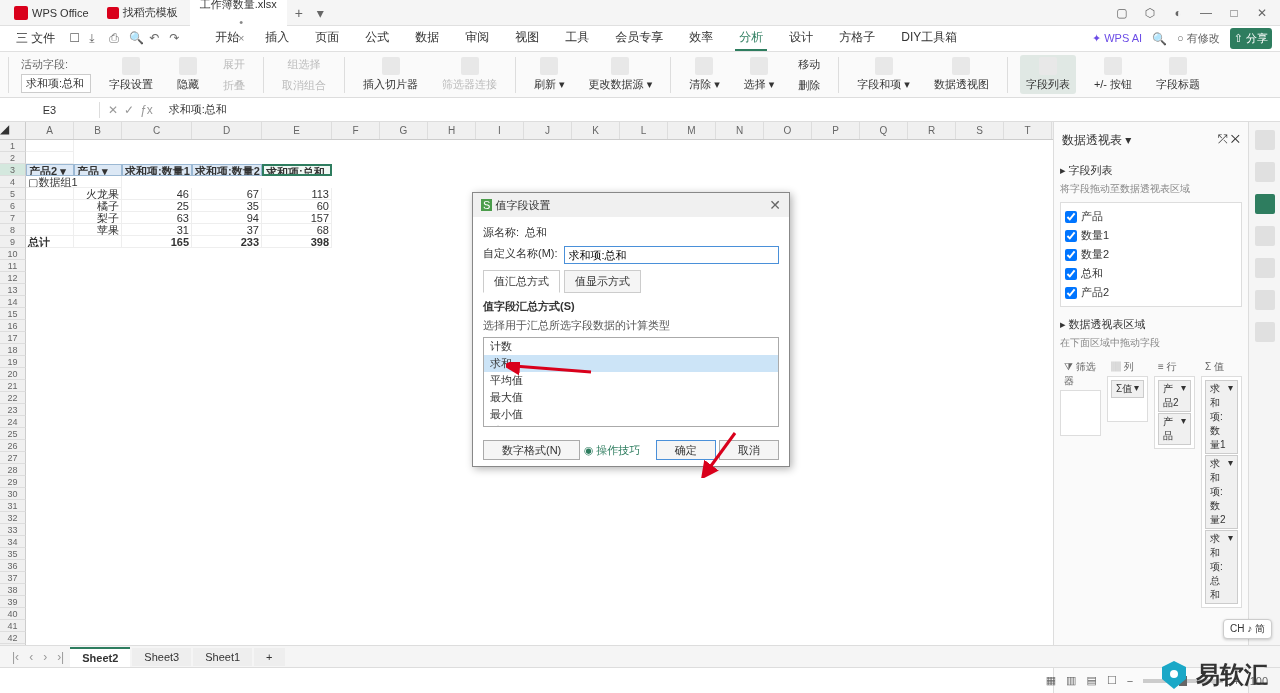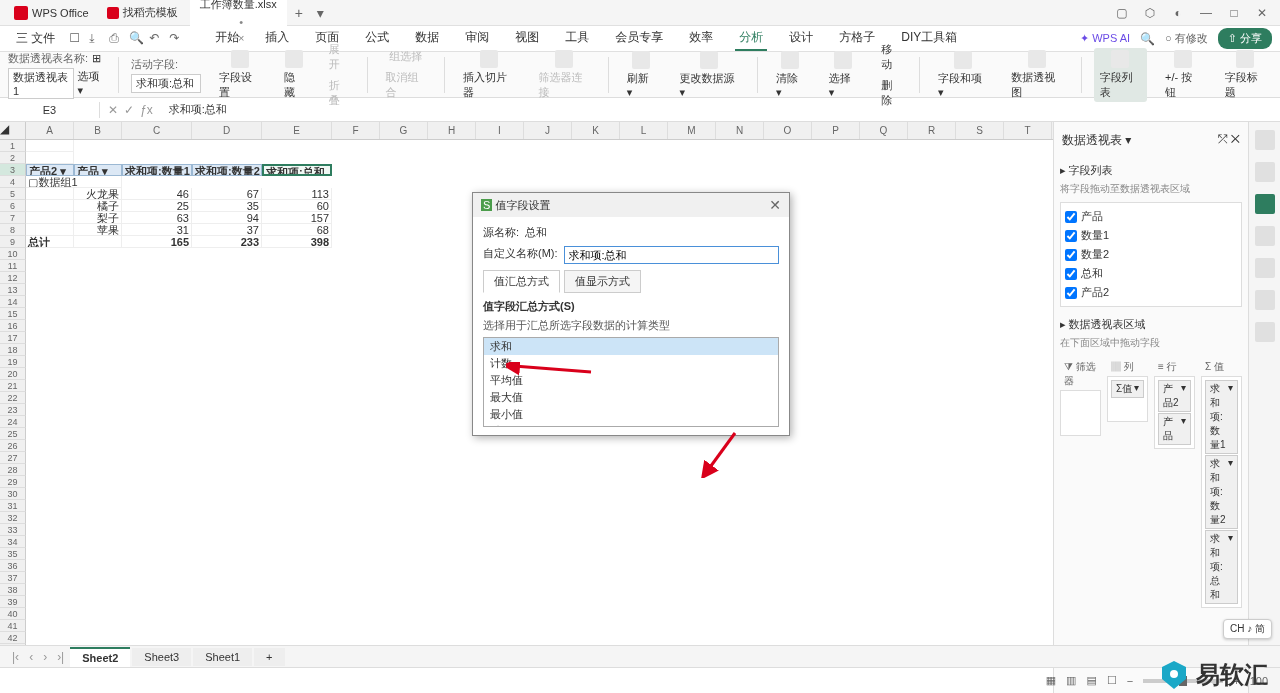--- a/index.html
+++ b/index.html
@@ -23,21 +23,21 @@
 .menu-left { display: flex; align-items: center; gap: 2px; }
 .menu-file { padding: 3px 8px; font-size: 12px; }
 .menu-qat { display: flex; gap: 4px; padding: 0 4px; }
 .qat-btn { width: 16px; height: 16px; color: #666; }
 .menu-tabs { display: flex; margin-left: 20px; gap: 18px; }
 .menu-tab { padding: 3px 4px; font-size: 12px; color: #333; cursor: pointer; }
 .menu-tab.active { color: #2e7d5f; border-bottom: 2px solid #2e7d5f; }
 .menu-right { margin-left: auto; display: flex; align-items: center; gap: 10px; }
 .wps-ai { color: #6b4ce6; font-size: 11px; }
 .has-change { font-size: 11px; color: #666; }
-.share-btn { background: #2e7d5f; color: #fff; padding: 3px 10px; border-radius: 9px; font-size: 11px; }
+.share-btn { background: #2e7d5f; color: #fff; padding: 3px 4px; border-radius: 3px; font-size: 11px; }
 
 
 .ribbon { height: 46px; display: flex; align-items: center; padding: 4px 8px; border-bottom: 1px solid #ddd; gap: 12px; background: #fafafa; }
 .ribbon-group { display: flex; flex-direction: column; gap: 2px; font-size: 11px; }
 .ribbon-row { display: flex; align-items: center; gap: 4px; }
 .ribbon-label { color: #666; }
 .ribbon-input { border: 1px solid #ccc; padding: 1px 4px; width: 70px; background: #fff; font-size: 11px; }
 .ribbon-btn { display: flex; flex-direction: column; align-items: center; gap: 2px; padding: 2px 6px; font-size: 11px; color: #333; }
 .ribbon-btn.disabled { color: #bbb; }
 .ribbon-icon { width: 18px; height: 18px; background: #e8e8e8; border-radius: 2px; }
@@ -192,30 +192,20 @@
   </div>
   <div class="menu-right">
     <span class="wps-ai">✦ WPS AI</span>
     <span>🔍</span>
     <span class="has-change">○ 有修改</span>
     <span class="share-btn">⇧ 分享</span>
   </div>
 </div>
 
 <div class="ribbon">
-  <div class="ribbon-group">
-    <div class="ribbon-row">
-        <span class="ribbon-label">数据透视表名称:</span>
-        <span>⊞</span>
-      </div>
-    <div class="ribbon-row">
-        <span class="ribbon-input">数据透视表1</span>
-        <span>选项 ▾</span>
-      </div>
-  </div>
   <div class="ribbon-sep"></div>
   <div class="ribbon-group">
     <div class="ribbon-row">
         <span class="ribbon-label">活动字段:</span>
       </div>
     <div class="ribbon-row">
         <span class="ribbon-input">求和项:总和</span>
       </div>
   </div>
   <div class="ribbon-btn">
@@ -547,27 +537,31 @@
         <span>自定义名称(M):</span>
         <input class="dlg-input" value="求和项:总和" style="">
       </div>
     <div class="dlg-tabs">
       <div class="dlg-tab active">值汇总方式</div>
       <div class="dlg-tab">值显示方式</div>
     </div>
     <div style="font-weight:bold;margin:4px 0">值字段汇总方式(S)</div>
     <div style="margin:4px 0;color:#555">选择用于汇总所选字段数据的计算类型</div>
     <div class="dlg-list">
+      <div class="dlg-list-item">计数</div>
       <div class="dlg-list-item sel">求和</div>
-      <div class="dlg-list-item">计数</div>
       <div class="dlg-list-item">平均值</div>
       <div class="dlg-list-item">最大值</div>
       <div class="dlg-list-item">最小值</div>
       <div class="dlg-list-item">乘积</div>
     </div>
+  </div>
+  <div class="dlg-footer">
+    <div><span class="dlg-btn">数字格式(N)</span> <span class="dlg-link">◉ 操作技巧</span></div>
+    <div><span class="dlg-btn primary">确定</span> <span class="dlg-btn">取消</span></div>
   </div>
 </div>
 
 <svg class="arrow1" width="90" height="20">
     <defs>
       <marker id="ah1" markerWidth="8" markerHeight="8" refX="2" refY="3" orient="auto">
         <path d="M0,0 L6,3 L0,6 Z" fill="#d9001b"></path>
       </marker>
     </defs>
     <line x1="85" y1="10" x2="8" y2="4" stroke="#d9001b" stroke-width="3" marker-end="url(#ah1)"></line>

